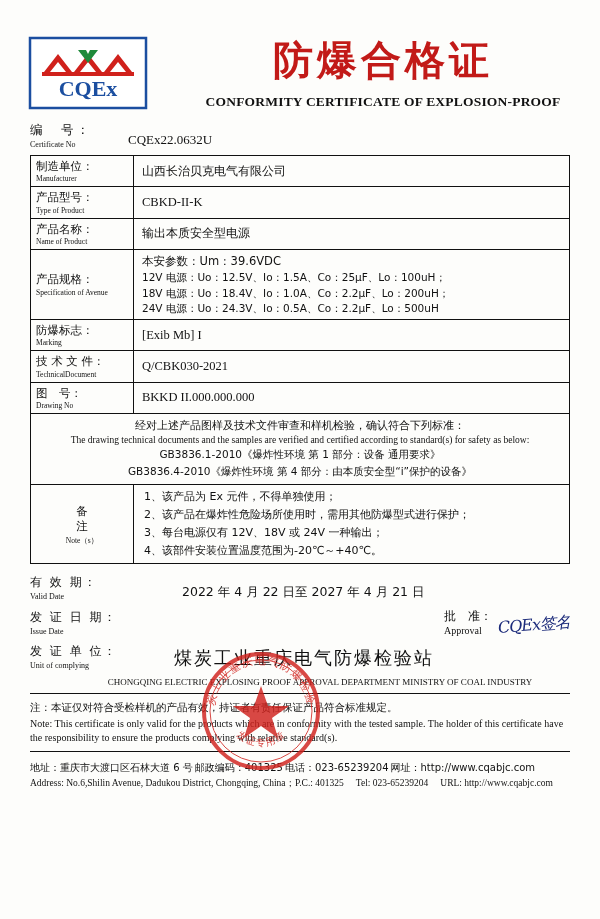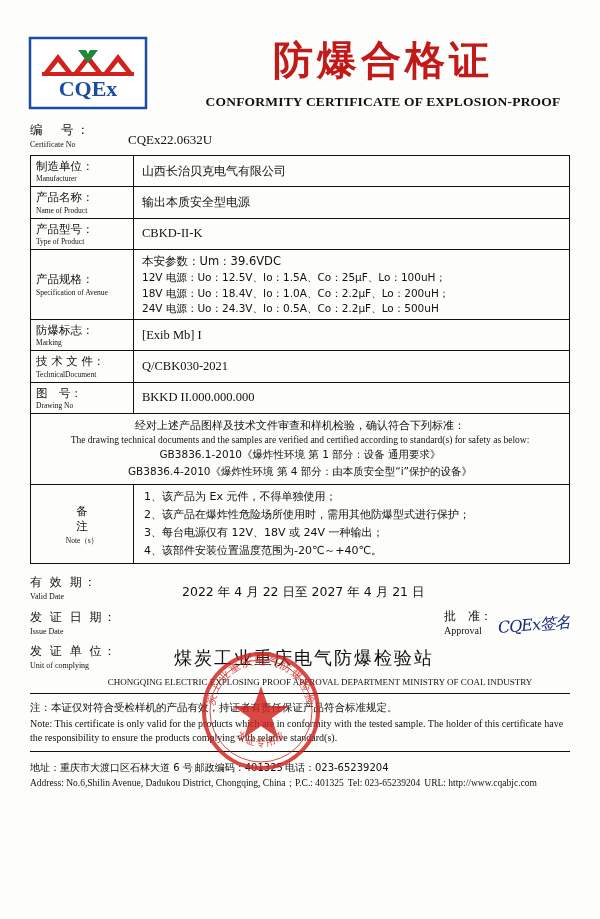--- a/index.html
+++ b/index.html
@@ -287,21 +287,21 @@
     font-size: 10px;
     display: flex;
     gap: 2px;
     line-height: 1.5;
   }
   .footer-en {
     font-size: 9.5px;
     line-height: 1.5;
     margin-top: 1px;
     display: flex;
-    gap: 4px;
+    gap: 12px;
   }
 
   
   .seal {
     position: absolute;
     left: 198px;
     top: 648px;
     width: 126px;
     height: 126px;
     pointer-events: none;
@@ -348,31 +348,31 @@
     <tbody>
       <tr>
         <td class="lbl">
           <span class="cn">制造单位：</span>
           <span class="en">Manufacturer</span>
         </td>
         <td class="val">山西长治贝克电气有限公司</td>
       </tr>
       <tr>
         <td class="lbl">
+          <span class="cn">产品型号：</span>
+          <span class="en">Type of Product</span>
+        </td>
+        <td class="val-serif">CBKD-II-K</td>
+      </tr>
+      <tr>
+        <td class="lbl">
           <span class="cn">产品名称：</span>
           <span class="en">Name of Product</span>
         </td>
         <td class="val">输出本质安全型电源</td>
-      </tr>
-      <tr>
-        <td class="lbl">
-          <span class="cn">产品型号：</span>
-          <span class="en">Type of Product</span>
-        </td>
-        <td class="val-serif">CBKD-II-K</td>
       </tr>
       <tr>
         <td class="lbl">
           <span class="cn">产品规格：</span>
           <span class="en">Specification of Avenue</span>
         </td>
         <td class="val">
           <div class="spec-line spec-first">本安参数：Um：39.6VDC</div>
           <div class="spec-line">12V 电源：Uo：12.5V、Io：1.5A、Co：25μF、Lo：100uH；</div>
           <div class="spec-line">18V 电源：Uo：18.4V、Io：1.0A、Co：2.2μF、Lo：200uH；</div>
@@ -466,20 +466,21 @@
 
   <div class="lower" style="margin-top:6px">
     <hr class="hr-line">
   </div>
 
   <div class="footer">
     <div class="footer-cn">
       <span><span>地址：</span><span>重庆市大渡口区石林大道 6 号</span></span>
       <span><span>邮政编码：</span><span>401325</span></span>
       <span><span>电话：</span><span>023-65239204</span></span>
+      <span><span>网址：</span><span>http://www.cqabjc.com</span></span>
     </div>
     <div class="footer-en">
       <span>Address: No.6,Shilin Avenue, Dadukou District, Chongqing, China；P.C.: 401325</span>
       <span>Tel: 023-65239204</span>
       <span>URL: http://www.cqabjc.com</span>
     </div>
   </div>
 
   <div class="seal">
     <svg width="126" height="126" viewBox="0 0 126 126" xmlns="http://www.w3.org/2000/svg">

